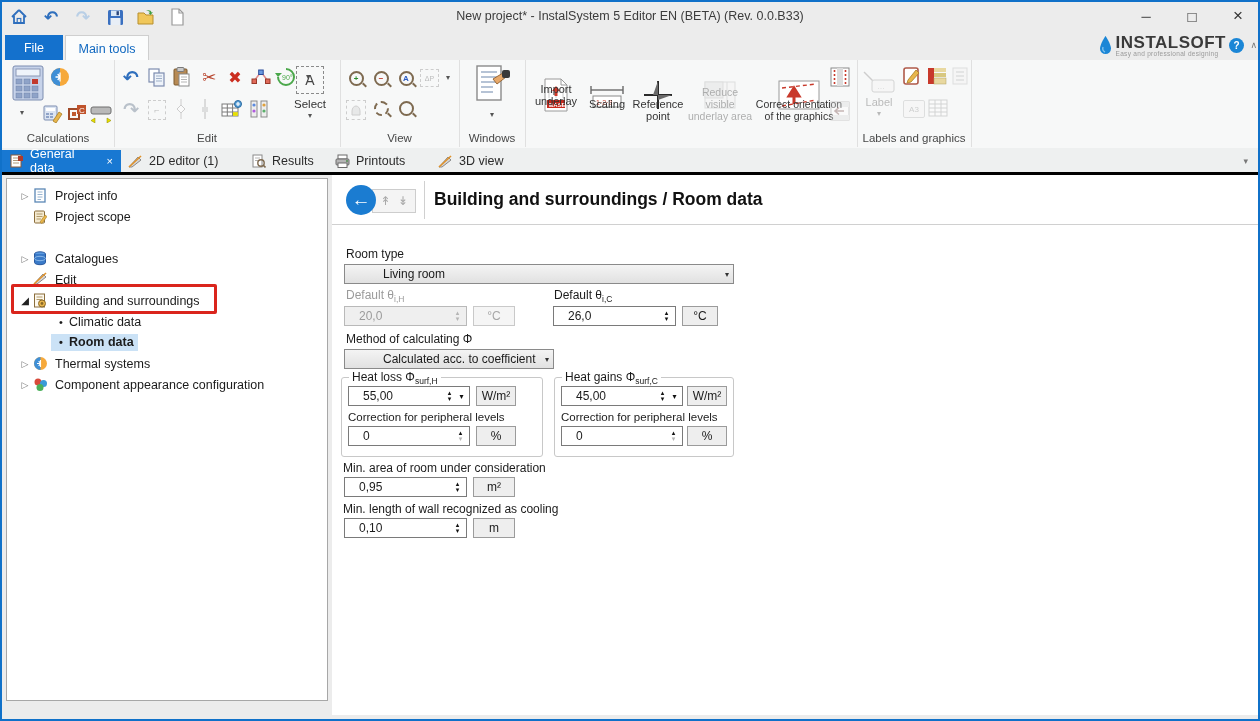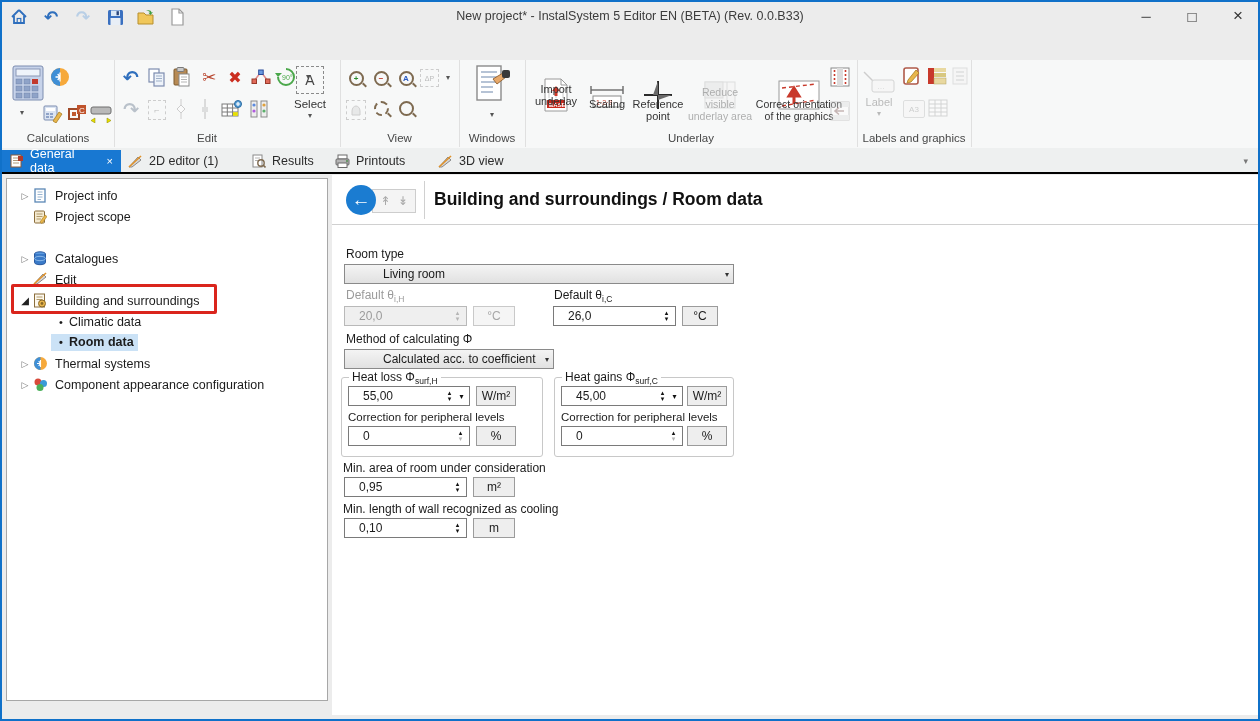--- a/index.html
+++ b/index.html
@@ -28,21 +28,21 @@
   .rgroup{position:absolute;top:0;height:87px;border-right:1px solid #e0e0e0;}
   .glabel-r{position:absolute;left:0;right:0;bottom:3px;text-align:center;font-size:11.5px;color:#474747;}
   .ic{position:absolute;display:flex;align-items:center;justify-content:center;}
   .dis{opacity:.38;filter:grayscale(.7);}
   .caret{font-size:8px;color:#555;}
   .bigbtn-label{position:absolute;text-align:center;font-size:11px;line-height:12px;color:#333;}
   .mag{width:11px;height:11px;border:2px solid #7e6a50;border-radius:50%;position:relative;display:flex;align-items:center;justify-content:center;font-size:8px;font-weight:bold;}
   .mag:after{content:"";position:absolute;width:5px;height:2px;background:#7e6a50;transform:rotate(45deg);right:-5px;bottom:-2px;}
   .dash-box{border:1px dashed #8a8a8a;display:flex;align-items:center;justify-content:center;color:#555;}
   
-  #tabstrip{position:absolute;left:0;top:146px;width:100%;height:24px;background:#eef0f0;border-bottom:2px solid #000000;}
+  #tabstrip{position:absolute;left:0;top:146px;width:100%;height:24px;background:#eef0f0;border-bottom:7px solid #000000;}
   .dtab{position:absolute;top:2px;height:22px;display:flex;align-items:center;font-size:12.5px;color:#2b2b2b;padding:0 8px;}
   .dtab.active{background:#1878d2;color:#fff;}
   .dtab .ti{margin-right:6px;display:flex;}
   .dtab .x{margin-left:9px;font-size:11px;}
   #tabstrip-caret{position:absolute;right:10px;top:8px;font-size:9px;color:#777;}
   
   #content{position:absolute;left:0;top:173px;right:0;bottom:0;background:#ececec;}
   #treepanel{position:absolute;left:4px;top:3px;width:320px;height:521px;background:#fff;border:1px solid #a7a7a7;}
   .trow{position:absolute;left:0;height:21px;display:flex;align-items:center;font-size:12.5px;width:100%;}
   .texp{width:12px;margin-left:12px;font-size:9px;color:#777;text-align:center;flex:none;}
@@ -115,20 +115,38 @@
           <path d="M2 1 H9 L13 5 V17 H2 Z" fill="#fff" stroke="#9a9a9a" stroke-width="1.2"></path>
           <path d="M9 1 L9 5 H13" fill="none" stroke="#9a9a9a" stroke-width="1.2"></path>
         </svg>
     </div>
     <div id="win-title">New project* - InstalSystem 5 Editor EN (BETA) (Rev. 0.0.B33)</div>
     <div class="winctl" style="right:92px">─</div>
     <div class="winctl" style="right:46px;font-size:15px">□</div>
     <div class="winctl" style="right:0;font-size:17px">×</div>
   </div>
 
+  <div id="tabrow">
+    <div id="file-tab">File</div>
+    <div id="maintools-tab">Main tools</div>
+    <div id="brand">
+      <span style="margin:1px 4px 0 0">
+        <svg width="13" height="19" viewBox="0 0 13 19">
+            <path d="M6.5 0 C6.5 0 1 8 1 12.5 a5.5 5.5 0 0 0 11 0 C12 8 6.5 0 6.5 0 Z" fill="#1b86d6"></path>
+            <path d="M4 11 a3.5 4 0 0 0 2 5" fill="none" stroke="#7cc0ec" stroke-width="1.4"></path>
+          </svg>
+      </span>
+      <span>
+        <div id="brand-name">INSTALSOFT</div>
+        <div id="brand-tag">Easy and professional designing</div>
+      </span>
+    </div>
+    <div id="help-btn">?</div>
+    <div id="ribbon-collapse">∧</div>
+  </div>
 
   <div id="ribbon">
 
     <div class="rgroup" style="left:0;width:112px">
       <div class="ic" style="left:8px;top:5px;width:36px;height:36px">
         <svg width="34" height="36" viewBox="0 0 34 36">
             <rect x="2" y="1" width="30" height="34" rx="2" fill="#c7d3ea" stroke="#7d8db0"></rect>
             <rect x="5" y="4" width="24" height="7" fill="#eef3fa" stroke="#8a97b5"></rect>
             <g fill="#8fa3c8" stroke="#6f82a8" stroke-width=".5">
               <rect x="5" y="14" width="6" height="5"></rect>
@@ -351,21 +369,20 @@
           </svg>
       </div>
       <div class="ic dis" style="left:304px;top:40px;width:22px;height:22px">
         <svg width="20" height="20" viewBox="0 0 20 20">
             <rect x="1" y="1" width="18" height="18" fill="#fff" stroke="#8a8a8a"></rect>
             <rect x="1" y="1" width="18" height="5" fill="#dcdcdc"></rect>
             <rect x="1" y="14" width="18" height="5" fill="#dcdcdc"></rect>
             <path d="M14 10 H6 M9 6.5 L5 10 L9 13.5" stroke="#c8392b" stroke-width="1.6" fill="none"></path>
           </svg>
       </div>
-      <div class="glabel-r">Underlay</div>
     </div>
 
     <div class="rgroup" style="left:855px;width:114px;border-right:1px solid #e0e0e0">
       <div class="ic dis" style="left:2px;top:2px;width:40px;height:64px;flex-direction:column">
         <svg width="34" height="24" viewBox="0 0 34 24">
             <path d="M2 2 L12 12" stroke="#8a8a8a" stroke-width="1.4"></path>
             <rect x="10" y="10" width="22" height="12" rx="2" fill="#f5f5f5" stroke="#9a9a9a"></rect>
             <text x="15" y="19" font-size="8" fill="#9a9a9a">…</text>
           </svg>
         <span style="font-size:11px;color:#555;margin-top:2px">Label</span>

